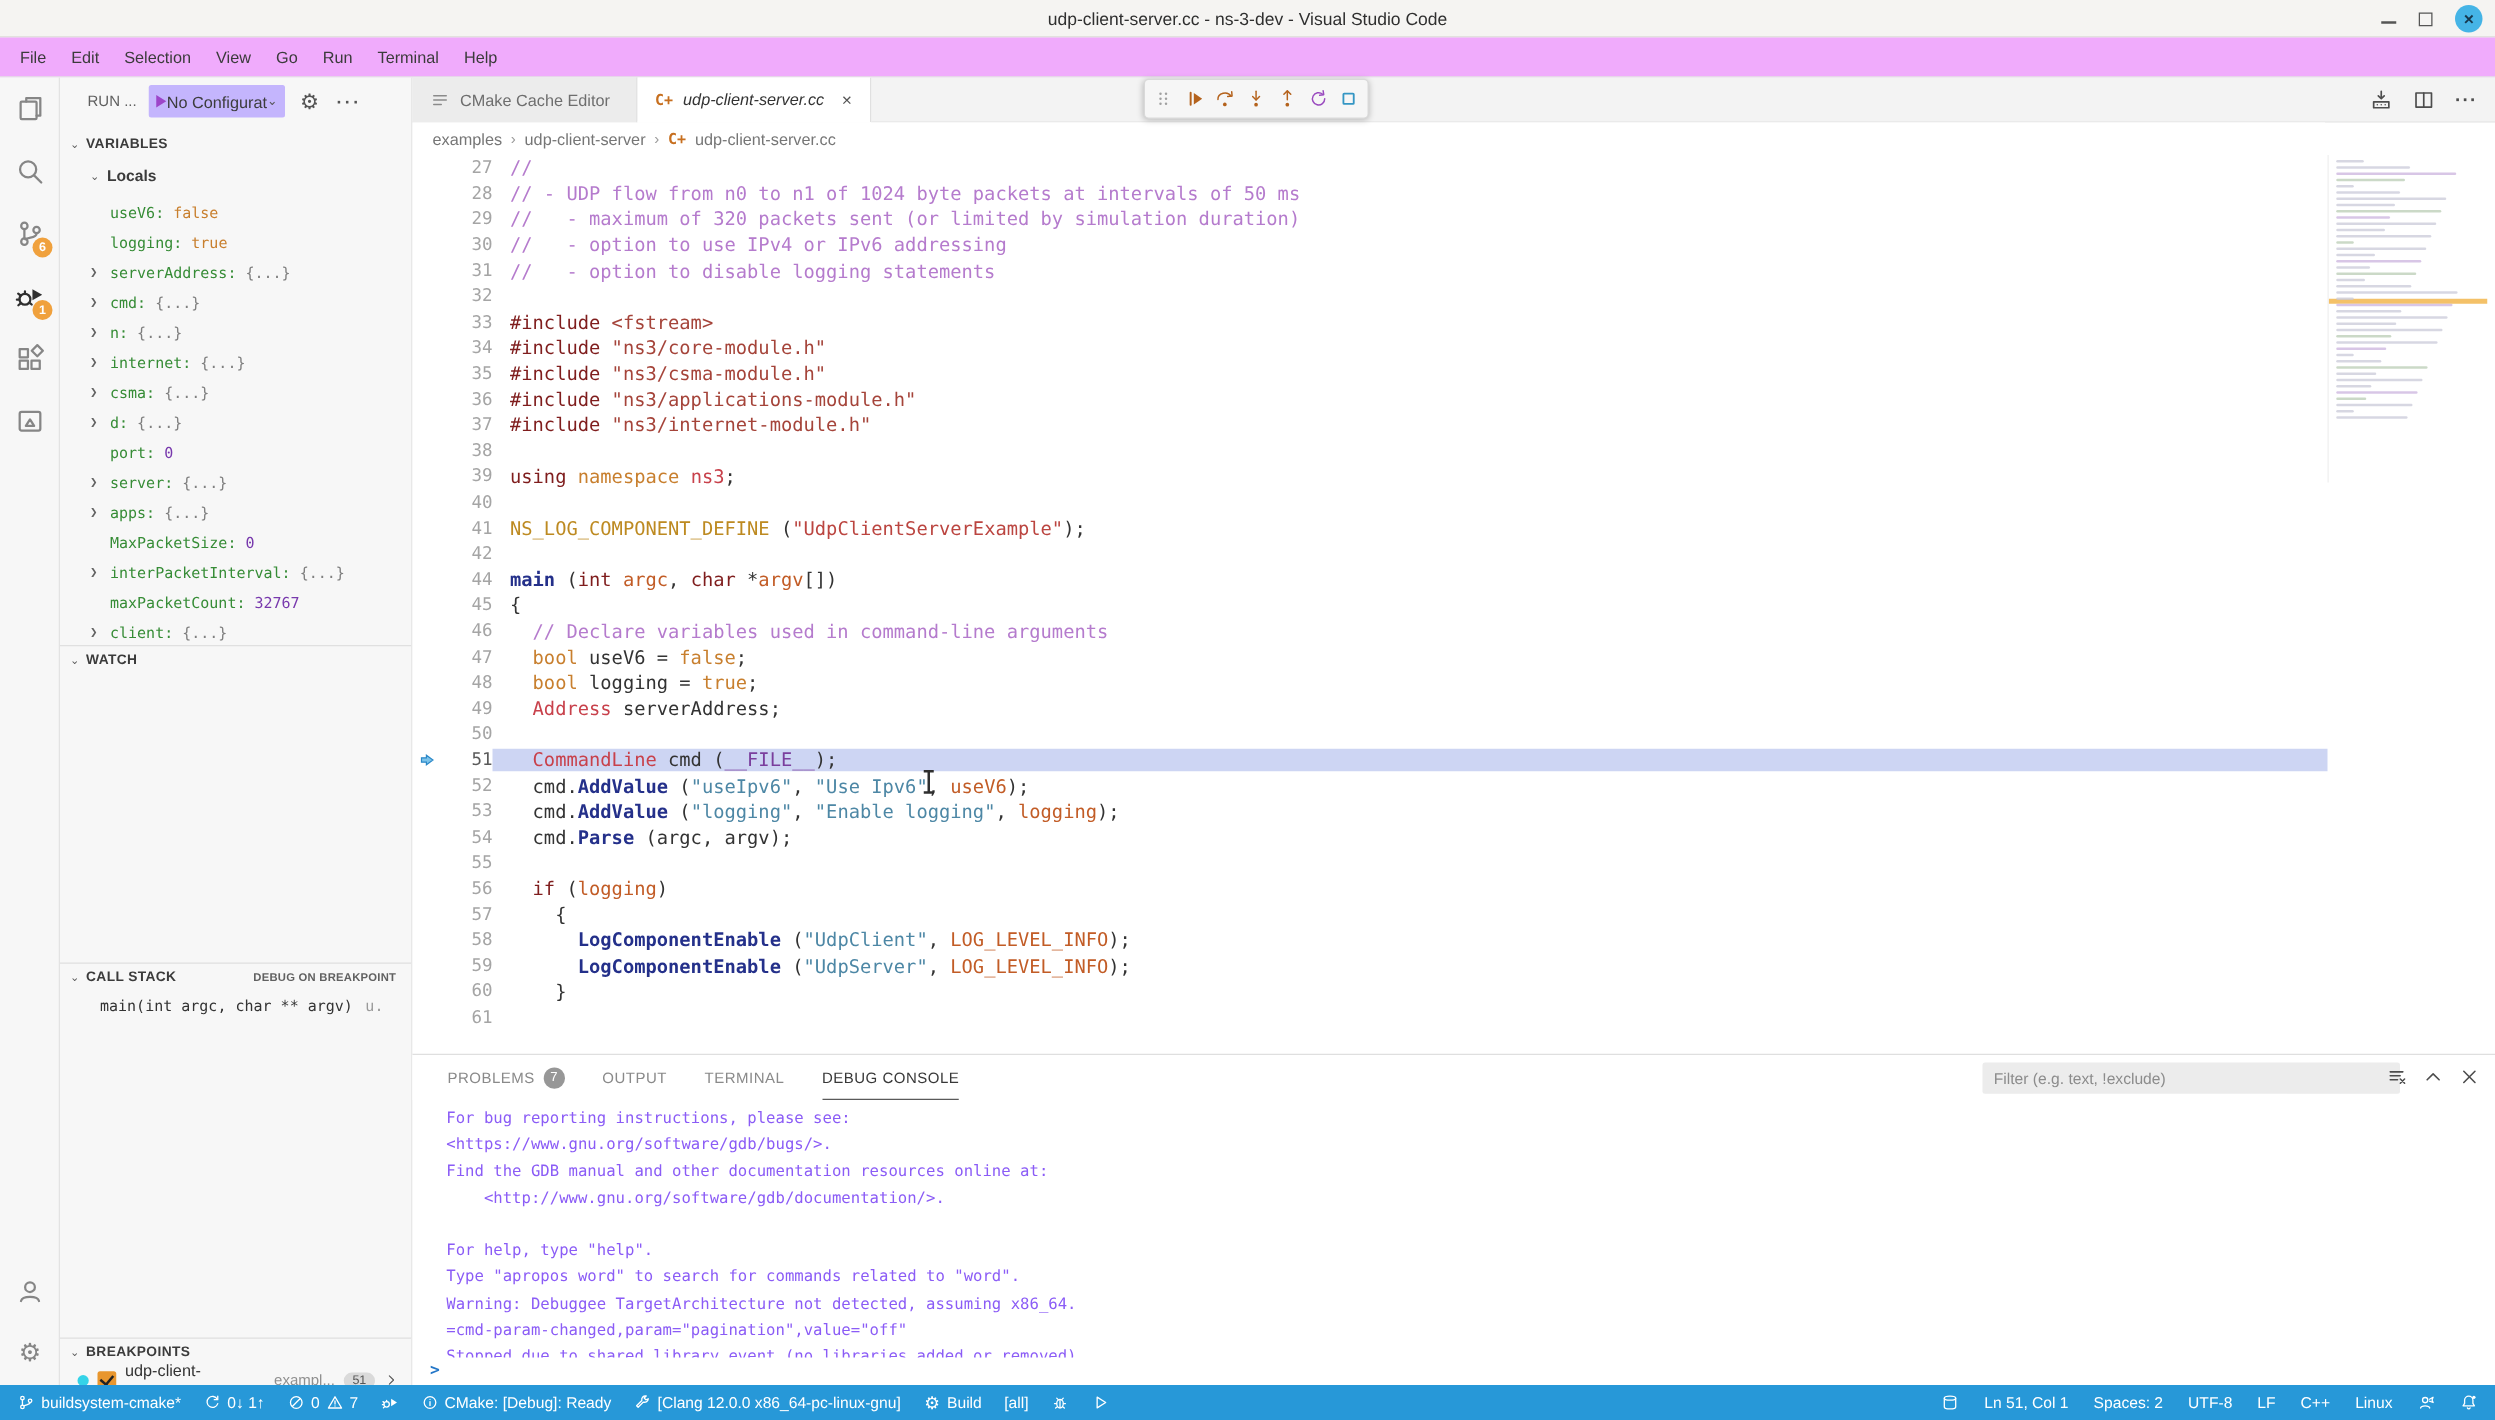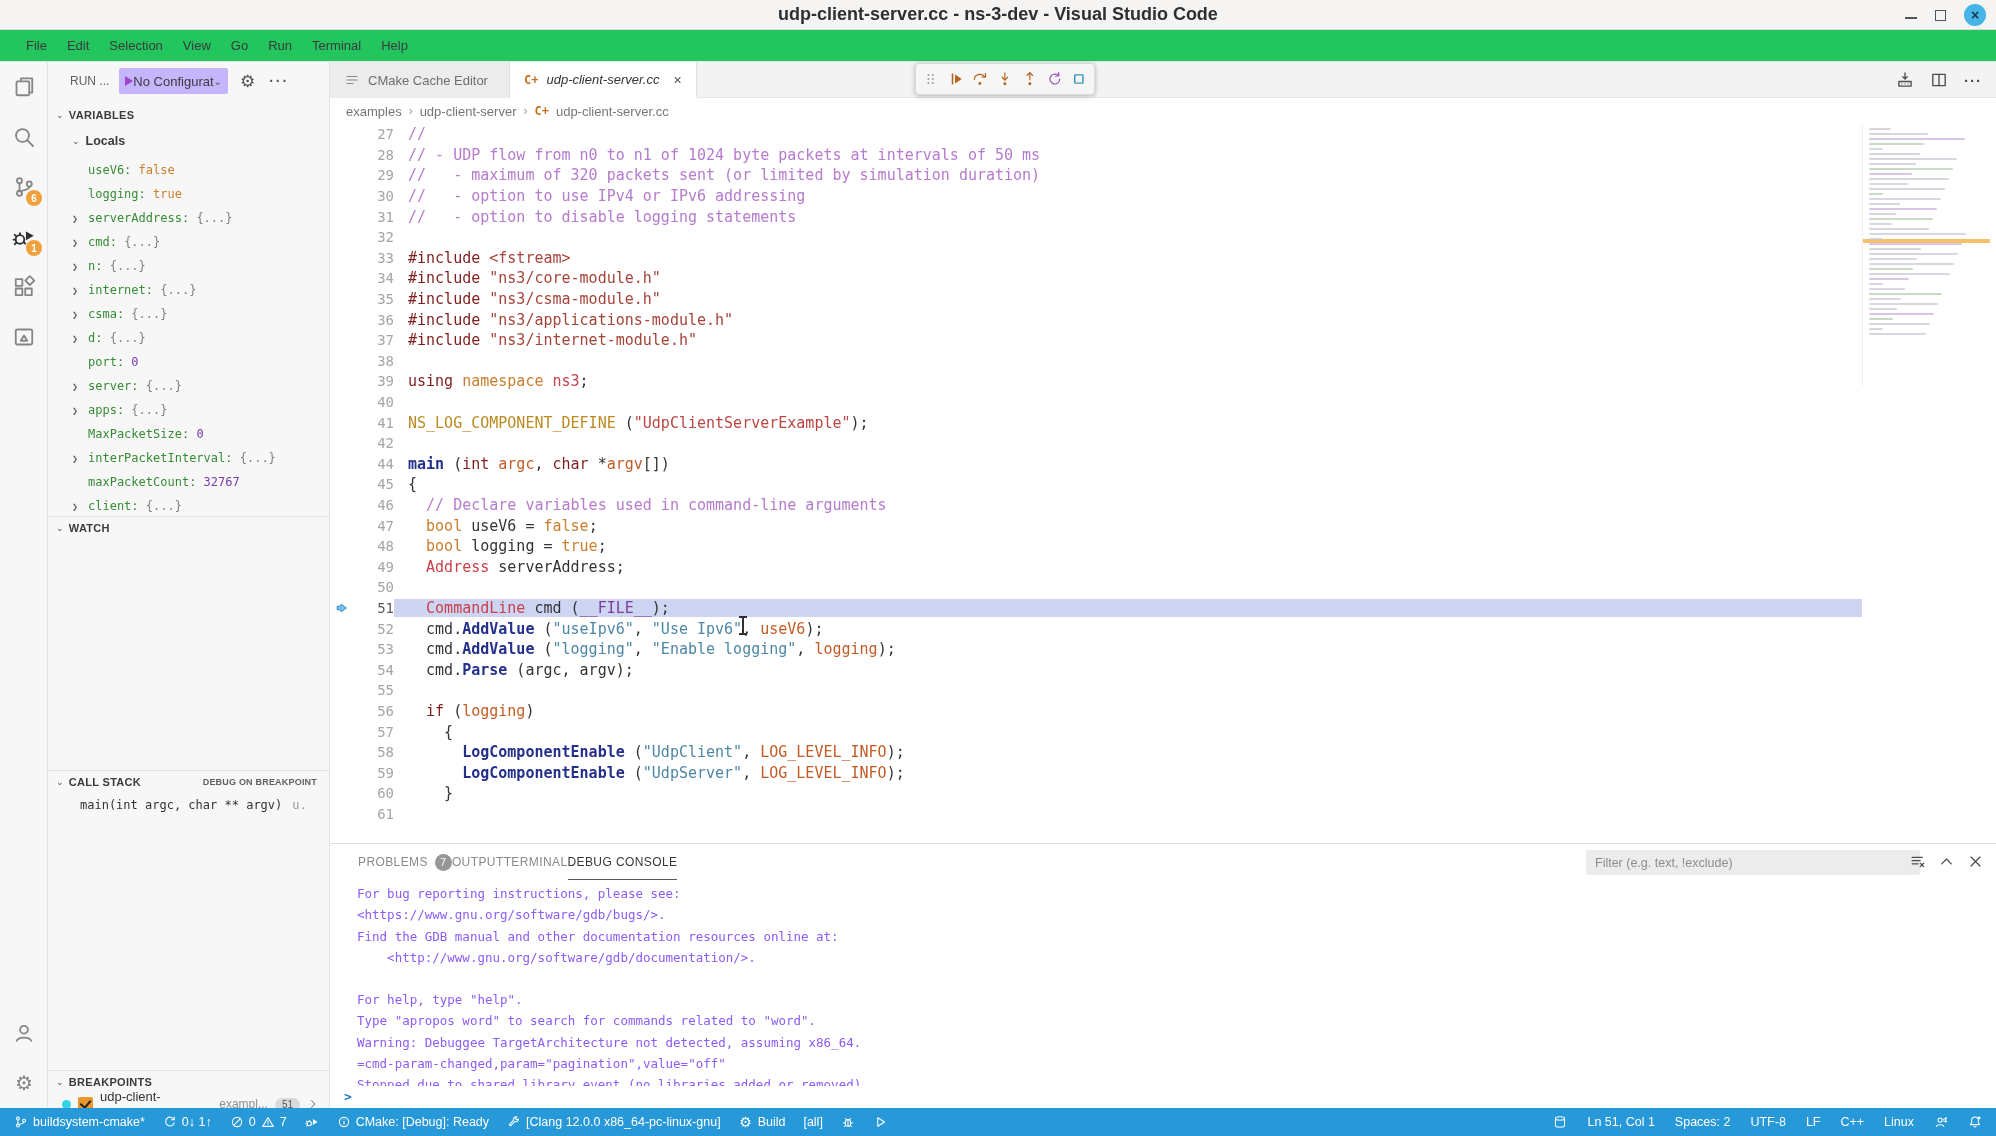--- a/index.html
+++ b/index.html
@@ -6,30 +6,30 @@
   html,body { width:1996px; height:1136px; overflow:hidden; background:#fff;
               font-family:"Liberation Sans", sans-serif; }
   .app { position:relative; width:1996px; height:1136px; background:#fff; }
   .icon { display:inline-flex; align-items:center; justify-content:center; }
   .icon svg { width:100%; height:100%; }
 
   
   .titlebar { position:absolute; left:0; top:0; width:100%; height:30px;
               background:#f5f4f2; border-bottom:1px solid #dcdad7;
               display:flex; align-items:center; justify-content:center; }
-  .title-text { font-size:18px; font-weight:bold; color:#2f2f2f; }
+  .title-text { font-size:14px; font-weight:normal; color:#2f2f2f; }
   .win-controls { position:absolute; right:10px; top:0; height:30px; display:flex; align-items:center; gap:18px; }
   .wc-min { width:12px; height:1.6px; background:#555; margin-top:6px; }
   .wc-max { width:11px; height:11px; border:1.4px solid #555; }
   .wc-close { width:22px; height:22px; border-radius:50%; background:#45b4e6; color:#17374d;
               display:flex; align-items:center; justify-content:center; font-size:14px; font-weight:bold; line-height:1; }
 
   
-  .menubar { position:absolute; left:0; top:30px; width:100%; height:32px; background:#22c55e;
-             border-bottom:1px solid #e4e4e4; display:flex; align-items:center; padding-left:16px; }
+  .menubar { position:absolute; left:0; top:30px; width:100%; height:32px; background:#f0abfc;
+             border-bottom:1px solid #e4e4e4; display:flex; align-items:center; padding-left:6px; }
   .menu-item { padding:4px 10px; font-size:13px; color:#3b3b3b; border-radius:4px; }
 
   
   .activitybar { position:absolute; left:0; top:62px; width:48px; bottom:28px; background:#f7f7f7;
                  border-right:1px solid #e3e3e3; display:flex; flex-direction:column; }
   .act-item { position:relative; width:48px; height:50px; display:flex; align-items:center; justify-content:center; color:#868686; }
   .act-item .icon { width:24px; height:24px; }
   .act-item.active { color:#2f2f2f; }
   .act-badge { position:absolute; right:6px; bottom:6px; min-width:16px; height:16px; border-radius:9px;
                background:#f0a13d; color:#fff; font-size:10px; font-weight:bold;
@@ -143,21 +143,21 @@
   
   .minimap { position:absolute; right:6px; top:124px; width:128px; height:262px; background:#fff;
              border-left:1px solid #f0f0f0; overflow:hidden; padding:4px 6px; }
   .mini-row { height:2px; margin-bottom:3px; border-radius:1px; background:#c9c9d8; opacity:0.75; }
   .mini-row.m2 { background:#cbb3dd; } .mini-row.m3 { background:#b9ccb4; }
   .mini-current { position:absolute; left:0; width:100%; height:4px; background:#f4c168; top:44%; }
 
   
   .panel { position:absolute; left:330px; top:843px; right:0; bottom:28px; background:#fff; border-top:1px solid #dfdfdf; }
   .panel-tabs { position:absolute; left:0; top:0; width:100%; height:36px; background:#fff; z-index:5;
-                display:flex; align-items:center; padding-left:28px; }
+                display:flex; align-items:center; padding-left:28px; gap:30px; }
   .panel-tab { font-size:12px; color:#8a8a8a; letter-spacing:0.4px; display:flex; align-items:center; gap:7px;
                height:36px; }
   .panel-tab.active { color:#383838; border-bottom:1.6px solid #5a5a5a; }
   .panel-badge { min-width:17px; height:17px; border-radius:9px; background:#979797; color:#fff; font-size:10.5px;
                  display:flex; align-items:center; justify-content:center; padding:0 4px; }
   .panel-filter { position:absolute; right:76px; top:6px; width:334px; height:25px; background:#ececec;
                   border:none; border-radius:2px; padding:0 9px; font-size:12.5px; color:#333;
                   font-family:"Liberation Sans",sans-serif; z-index:6; }
   .panel-filter::placeholder { color:#8c8c8c; }
   .panel-actions { position:absolute; right:12px; top:9px; display:flex; gap:12px; color:#4d4d4d; z-index:6; }

